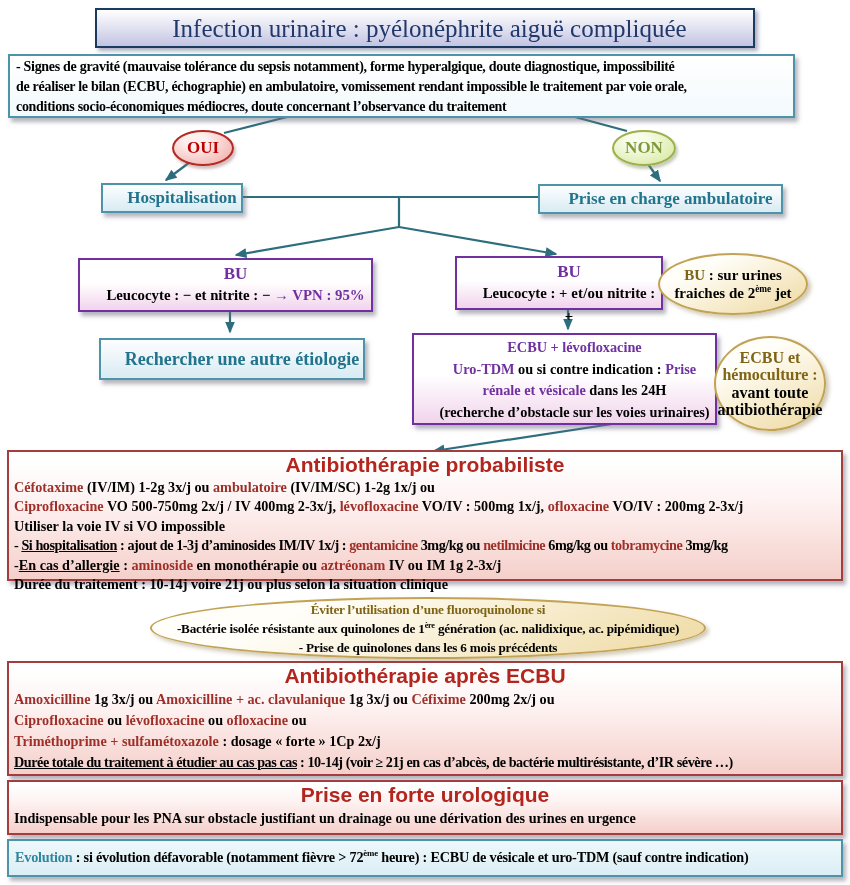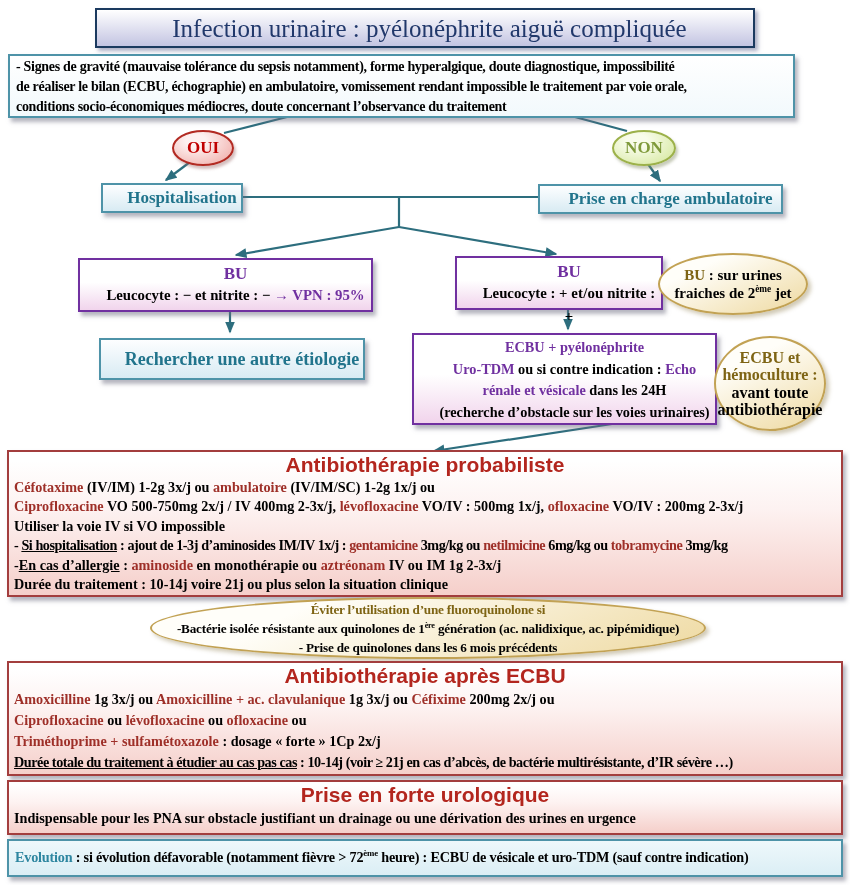--- a/index.html
+++ b/index.html
@@ -46,21 +46,21 @@
 
   .cream{background:linear-gradient(155deg,#fffef9 25%,#eed9a0);border:2px solid #c2a254;
     color:#000;font-weight:bold;text-align:center;
     box-shadow:3px 3px 4px rgba(150,135,90,.45);}
   .bu-note{left:658px;top:253px;width:150px;height:62px;font-size:15px;line-height:18px;}
   .ecbu-note{left:714px;top:336px;width:112px;height:95px;font-size:16px;line-height:17.5px;}
   .fluoro{left:150px;top:597px;width:556px;height:62px;font-size:13.2px;line-height:19px;letter-spacing:-0.2px;}
 
   .red-box{background:linear-gradient(180deg,#ffffff 6%,#fdf2f1 40%,#f5cfca 100%);
     border:2px solid #a33e3e;color:#000;font-weight:bold;padding:0 5px;}
-  .prob{left:7px;top:450px;width:836px;height:147px;}
+  .prob{left:7px;top:450px;width:836px;height:131px;}
   .apres{left:7px;top:661px;width:836px;height:115px;}
   .uro{left:7px;top:780px;width:836px;height:55px;}
   .rtitle{font-family:"Liberation Sans",sans-serif;font-size:21px;font-weight:bold;
     color:#b3261e;text-align:center;line-height:26px;}
   .prob .bline{font-size:14.2px;line-height:19.4px;white-space:nowrap;overflow:hidden;}
   .apres .bline{font-size:14.2px;line-height:21px;white-space:nowrap;overflow:hidden;}
   .uro .bline{font-size:14.2px;line-height:21px;white-space:nowrap;overflow:hidden;}
   .tight{letter-spacing:-0.45px;}
 
   .evo{left:7px;top:839px;width:836px;height:38px;
@@ -127,22 +127,22 @@
   </div>
 
   <div class="node oval cream bu-note">
     <div><span class="gold">BU</span><span> : sur urines</span></div>
     <div><span>fraiches de 2</span><span class="sup">ème</span><span> jet</span></div>
   </div>
 
   <div class="node blue-node etio shadow">Rechercher une autre étiologie</div>
 
   <div class="node purple-node ecbu shadow">
-    <div><span class="purple">ECBU + pyélonéphrite</span></div>
-    <div><span class="purple">Uro-TDM</span><span> ou si contre indication : </span><span class="purple">Echo</span></div>
+    <div><span class="purple">ECBU + lévofloxacine</span></div>
+    <div><span class="purple">Uro-TDM</span><span> ou si contre indication : </span><span class="purple">Prise</span></div>
     <div><span class="purple">rénale et vésicale</span><span> dans les 24H</span></div>
     <div><span>(recherche d’obstacle sur les voies urinaires)</span></div>
   </div>
 
   <div class="node oval cream ecbu-note">
     <div><span class="gold">ECBU et</span></div>
     <div><span class="gold">hémoculture :</span></div>
     <div><span>avant toute</span></div>
     <div><span>antibiothérapie</span></div>
   </div>

